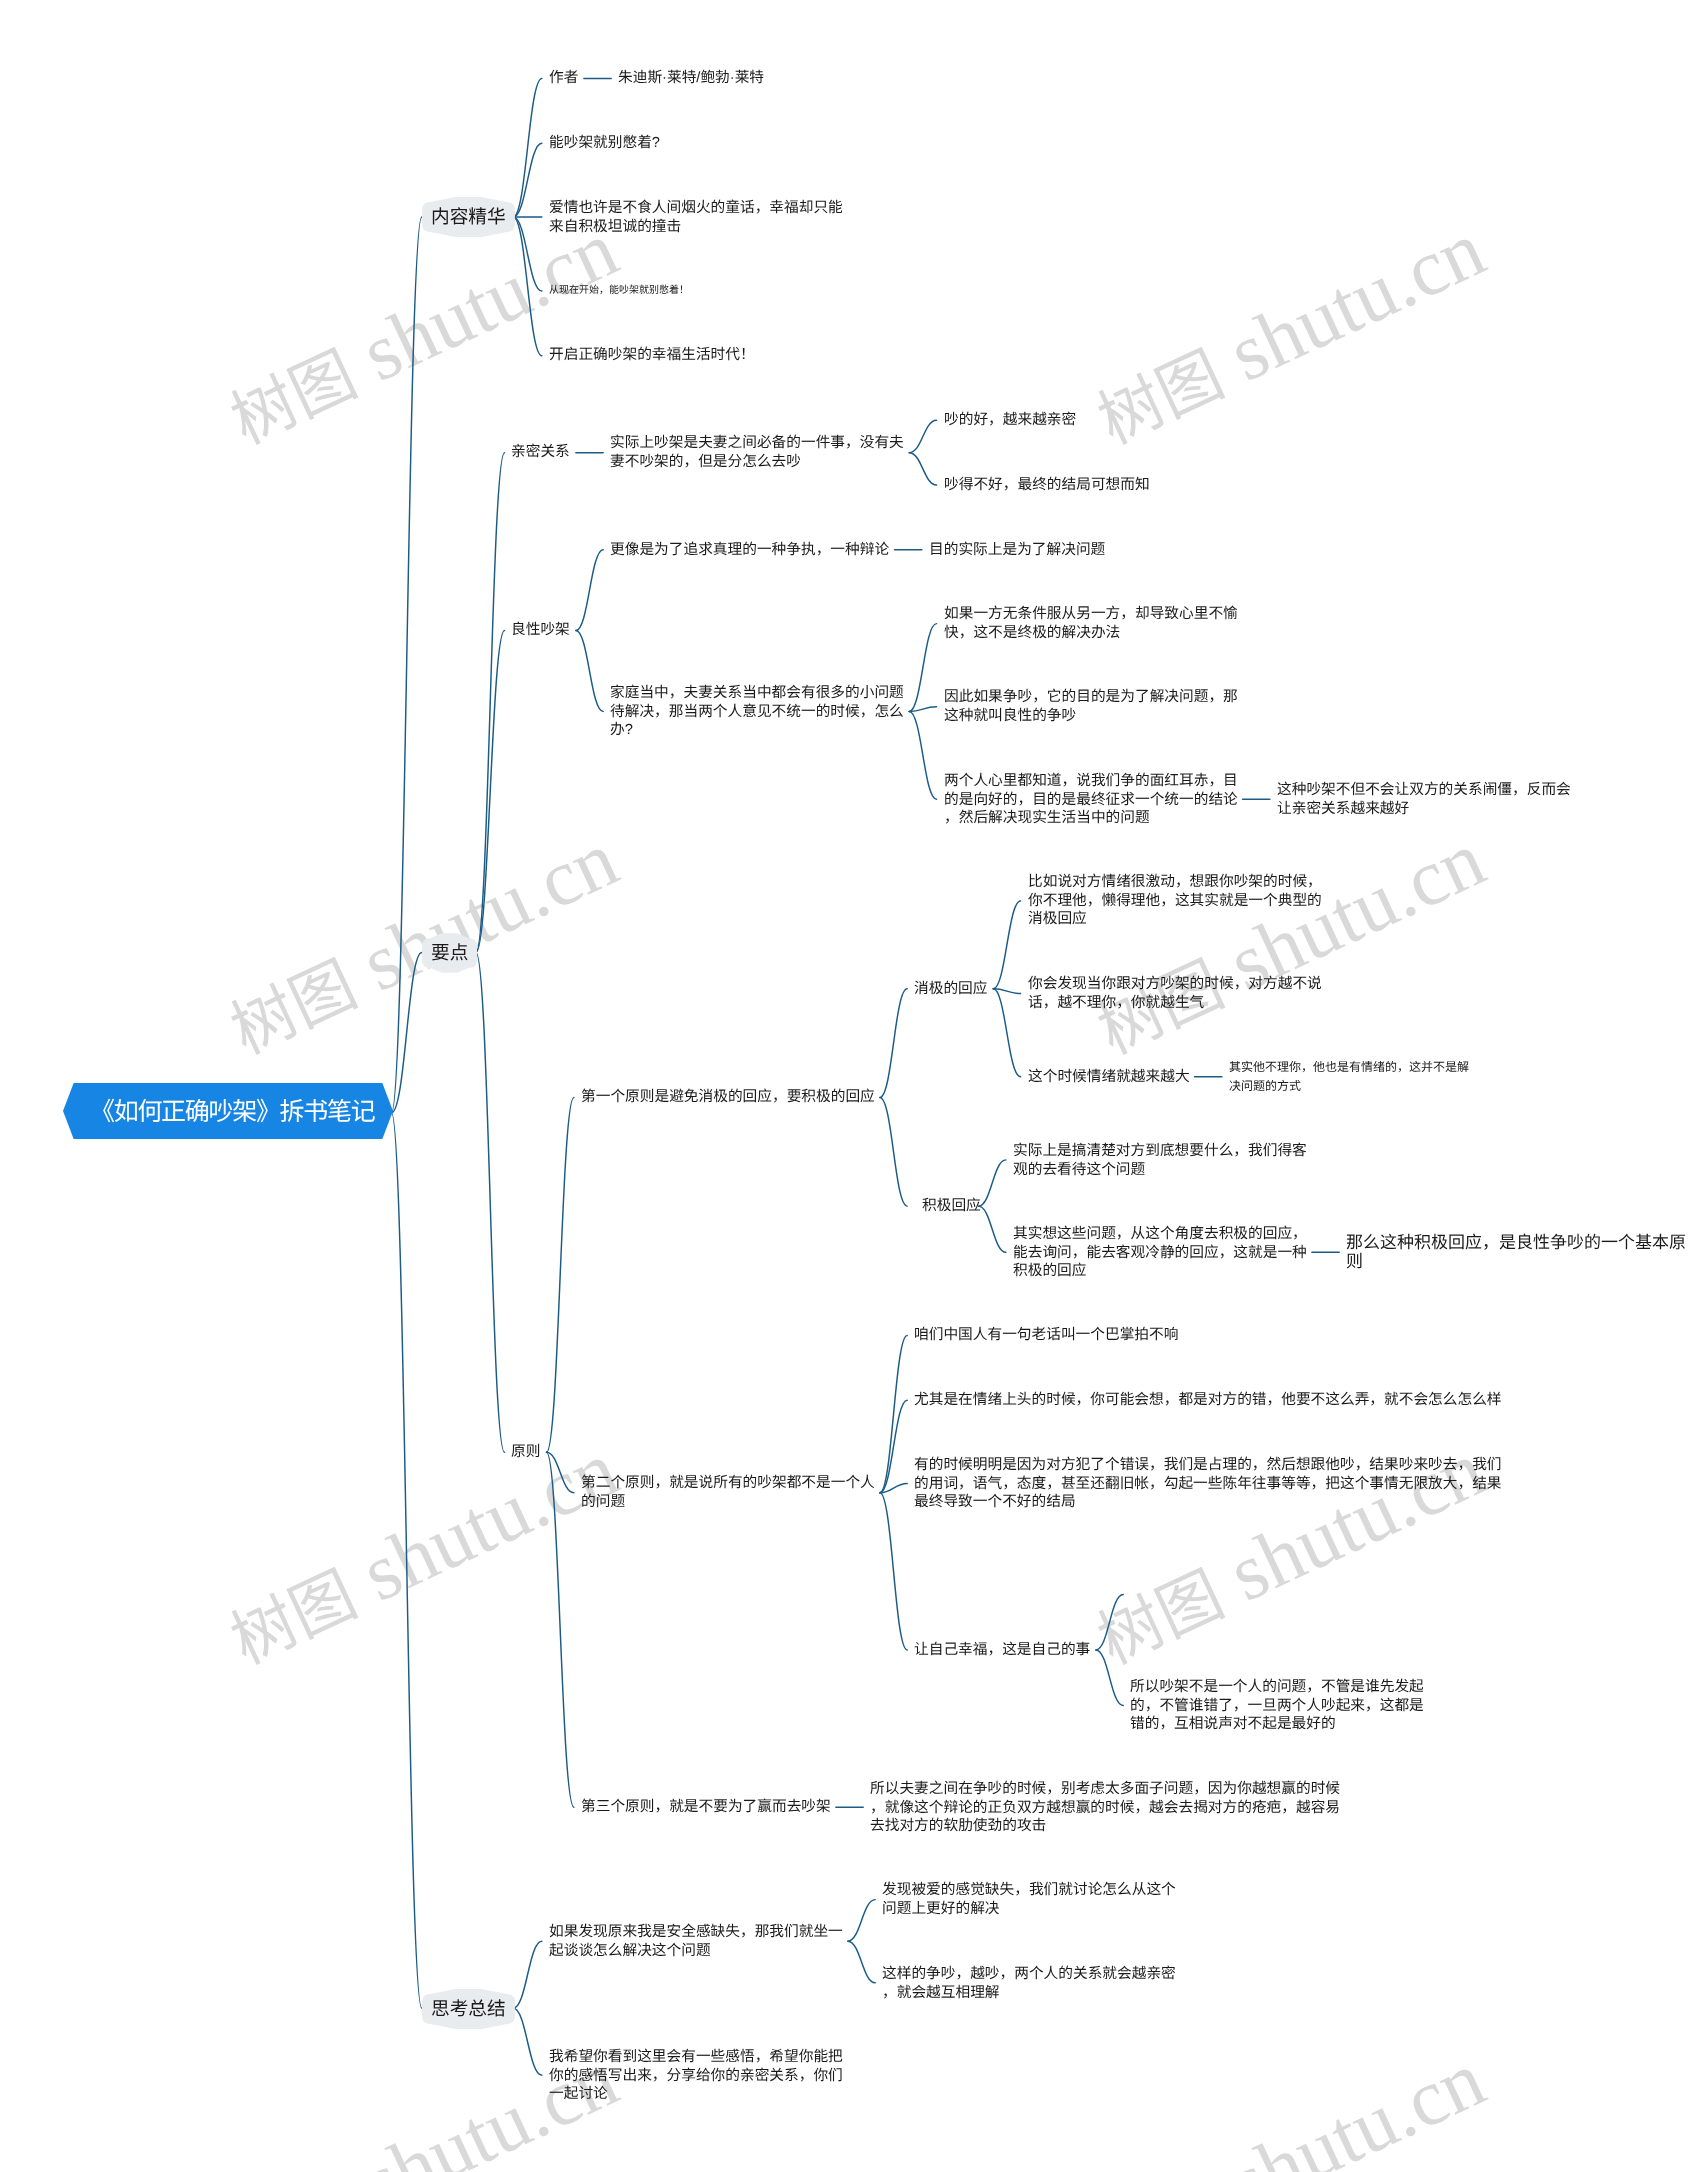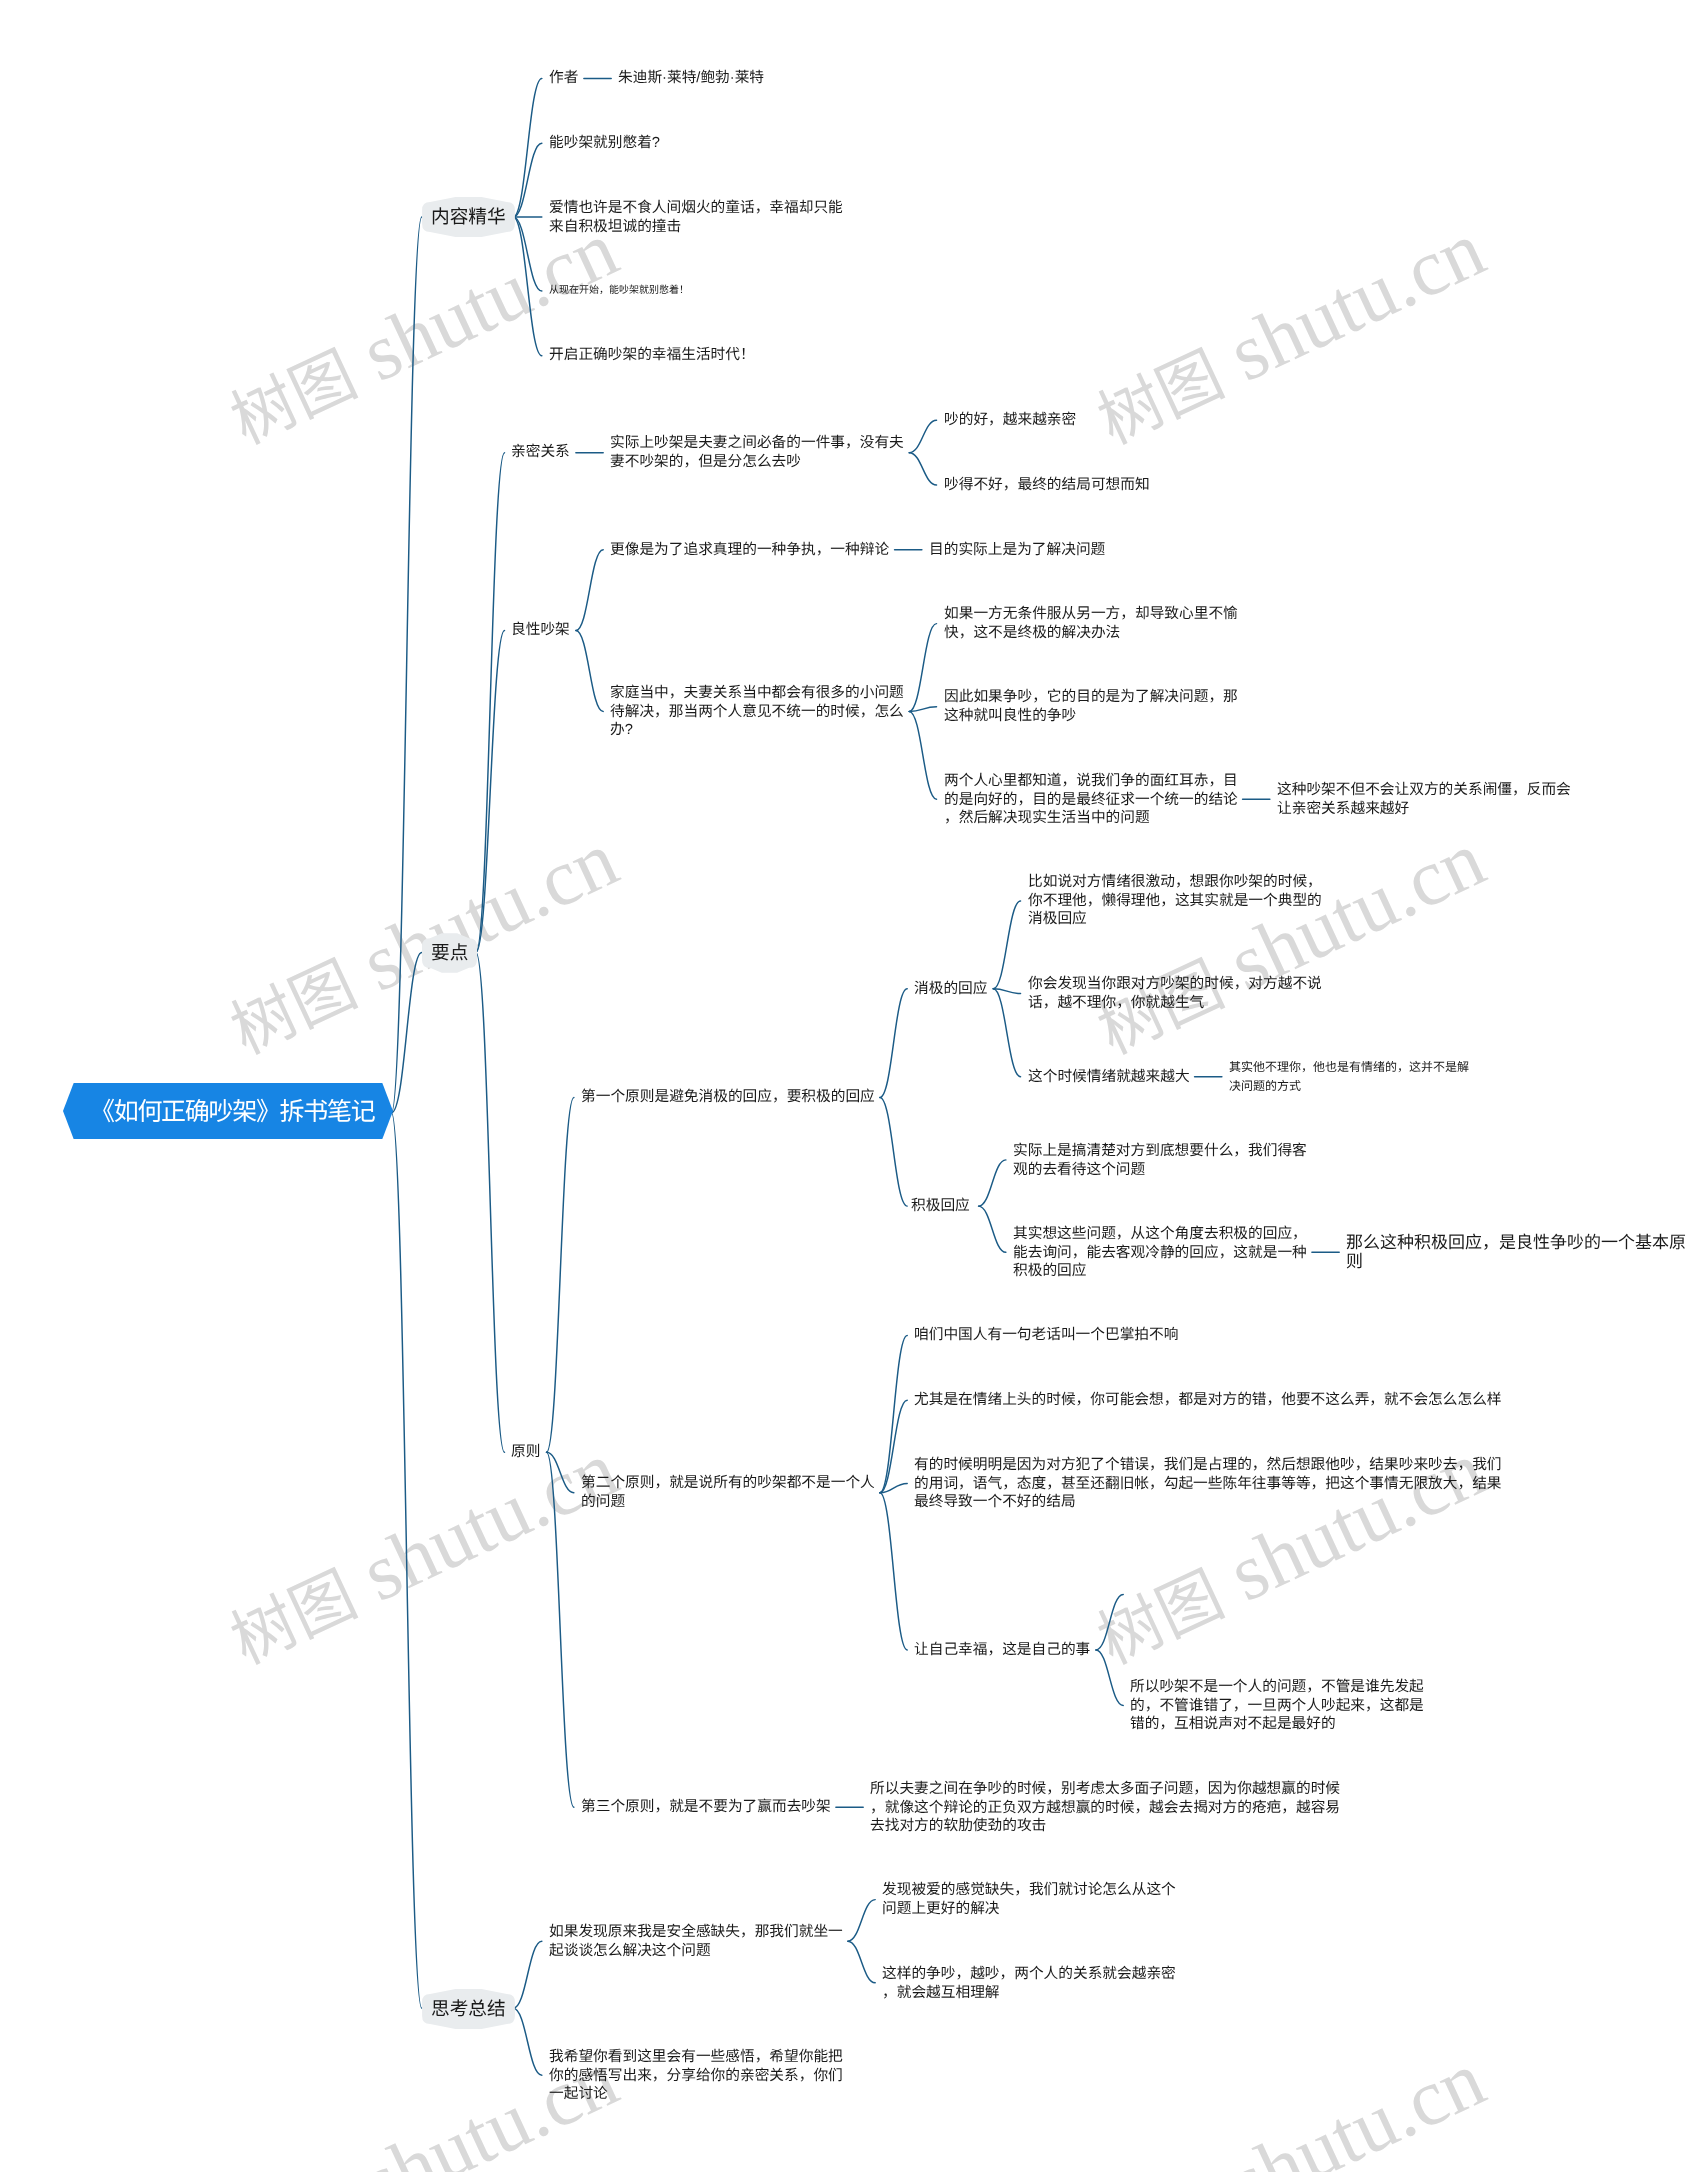--- a/index.html
+++ b/index.html
@@ -186,21 +186,21 @@
 话，越不理你，你就越生气</span>
       </div>
       <div class="node leaf" style="left: 1021px; width: 175px; height: 18.5px; top: 1068px; font-size: 14.7px; line-height: 18.5px;">
         <span class="tlabel" style="left: 7px; top: 0px;">这个时候情绪就越来越大</span>
       </div>
       <div class="node leaf" style="left: 1222px; width: 307px; height: 37px; top: 1058px; font-size: 12px; line-height: 18.5px;">
         <span class="tlabel" style="left: 7px; top: 0px;">其实他不理你，他也是有情绪的，这并不是解
 决问题的方式</span>
       </div>
       <div class="node leaf" style="left: 907px; width: 73px; height: 18.5px; top: 1197px; font-size: 14.7px; line-height: 18.5px;">
-        <span class="tlabel" style="left: 4px; top: 0px;">积极回应</span>
+        <span class="tlabel" style="left: 15px; top: 0px;">积极回应</span>
       </div>
       <div class="node leaf" style="left: 1006px; width: 307px; height: 37px; top: 1142px; font-size: 14.7px; line-height: 18.5px;">
         <span class="tlabel" style="left: 7px; top: 0px;">实际上是搞清楚对方到底想要什么，我们得客
 观的去看待这个问题</span>
       </div>
       <div class="node leaf" style="left: 1006px; width: 307px; height: 56px; top: 1225px; font-size: 14.7px; line-height: 18.5px;">
         <span class="tlabel" style="left: 7px; top: 0px;">其实想这些问题，从这个角度去积极的回应，
 能去询问，能去客观冷静的回应，这就是一种
 积极的回应</span>
       </div>

